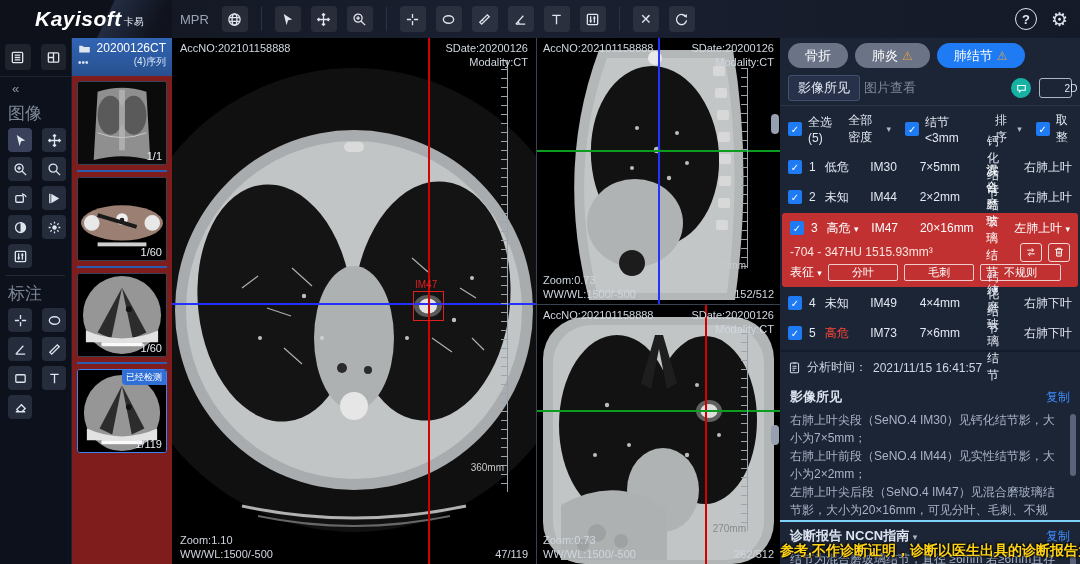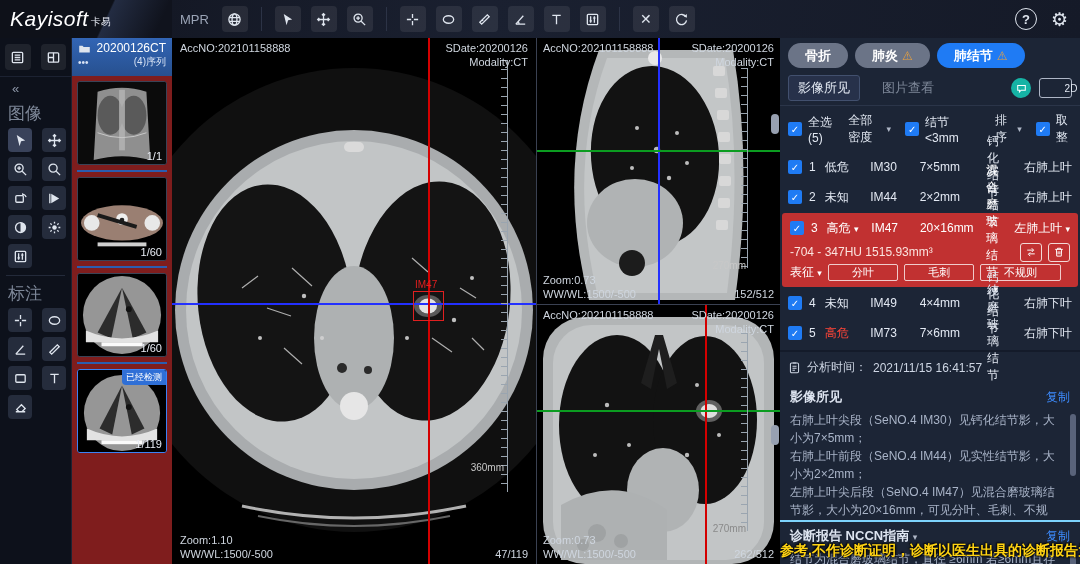--- a/index.html
+++ b/index.html
@@ -3,21 +3,21 @@
 <meta charset="utf-8">
 <style>
   * { margin:0; padding:0; box-sizing:border-box; }
   html,body { width:1080px; height:564px; background:#05070c; overflow:hidden;
               font-family:"Liberation Sans","DejaVu Sans",sans-serif; }
   
   #topbar { position:absolute; left:0; top:0; width:1080px; height:38px;
             background:linear-gradient(100deg,#11141f 0%,#1a2030 45%,#151a28 100%); display:flex; align-items:center; z-index:30;}
   #logo-zone { width:172px; height:38px; display:flex; align-items:center; padding-left:10px;
                background:linear-gradient(115deg,#0e1119 60%,#232c42 61%,#10131d 90%); }
-  .logo-text { color:#fff; font-size:21px; font-weight:normal; font-style:italic; letter-spacing:.5px; }
+  .logo-text { color:#fff; font-size:21px; font-weight:bold; font-style:italic; letter-spacing:.5px;margin-left:25px; }
   .logo-cn { color:#e8ecf4; font-size:10px; margin-left:2px; margin-top:6px; }
   .tb-label { color:#9aa3b5; font-size:13px; margin:0 8px 0 8px; }
   .tb-btn { width:26px; height:26px; margin:0 5px; border-radius:4px; background:rgba(255,255,255,.08);
             display:flex; align-items:center; justify-content:center; color:#dfe5ee; font-size:14px; }
   .tb-sep { width:1px; height:24px; background:#2c3346; margin:0 8px; }
   .tb-right { margin-left:auto; display:flex; align-items:center; padding-right:12px; }
   .round-btn { width:22px; height:22px; border:1.5px solid #dfe5ee; border-radius:50%; color:#dfe5ee;
                display:flex; align-items:center; justify-content:center; font-size:13px; font-weight:bold; margin-left:14px;}
   .gear { font-size:19px; color:#dfe5ee; margin-left:14px; }
   svg.ic { width:15px; height:15px; stroke:#dfe5ee; fill:none; stroke-width:1.4; }
@@ -54,26 +54,26 @@
   .xline { position:absolute; z-index:4; }
   .ruler { position:absolute; width:7px; border-right:1px solid #9aa5b0; z-index:4;
            background-image:repeating-linear-gradient(to bottom,#9aa5b0 0 1px,transparent 1px 9px); background-position:right; }
   .scrollpill { position:absolute; width:8px; height:20px; border-radius:4px; background:#97a0b0; z-index:6; }
   .roi { position:absolute; border:1.5px solid #e02020; z-index:6; }
   .roi-label { position:absolute; color:#e02020; font-size:10px; z-index:6; }
   
   #panel { position:absolute; left:780px; top:38px; width:300px; height:526px; background:#1c2536; overflow:hidden; }
   #modes { display:flex; align-items:center; gap:7px; padding:5px 0 5px 8px; }
   .pill { height:25px; border-radius:13px; padding:0 17px; font-size:13px; color:#fff; background:#6b7487;
-          display:flex; align-items:center; gap:4px; white-space:nowrap;font-weight:bold; }
+          display:flex; align-items:center; gap:4px; white-space:nowrap; }
   .pill.active { background:#1f7bf4; }
   .warn { color:#eda23c; font-size:12px; }
   #tabs { display:flex; align-items:center; padding:2px 8px 4px 8px; border-bottom:1px solid #2b3549; }
   .tab-box { background:#27314a; border:1px solid #42506e; border-radius:3px; color:#e6ecf5; font-size:13px; padding:3px 9px; }
-  .tab-plain { color:#7d8798; font-size:13px; margin-left:22px; }
+  .tab-plain { color:#7d8798; font-size:13px; margin-left:4px; }
   .tab-icons { margin-left:auto; display:flex; align-items:center; gap:8px; }
   .teal-ic { width:20px; height:20px; border-radius:50%; background:#16b3a5; display:flex; align-items:center; justify-content:center; }
   .teal-ic svg { width:11px; height:11px; stroke:#fff; fill:none; stroke-width:1.5; }
   .twod { width:20px; height:20px; border:1px solid #aeb6c6; border-radius:3px; color:#e2e8f2; font-size:10px;
           display:flex; align-items:center; justify-content:center;padding-left:31px; }
   #filters { display:flex; align-items:center; gap:6px; padding:6px 8px 6px 8px; font-size:12px; color:#e3e9f3; }
   .cb { width:14px; height:14px; min-width:14px; border-radius:2px; background:#1f7bf4; color:#fff; font-size:10px;
         display:flex; align-items:center; justify-content:center; }
   .caret { color:#aeb6c6; font-size:9px; }
   .nrow { display:flex; align-items:center; padding:0 8px; height:30px; font-size:12px; color:#e3e9f3; }

